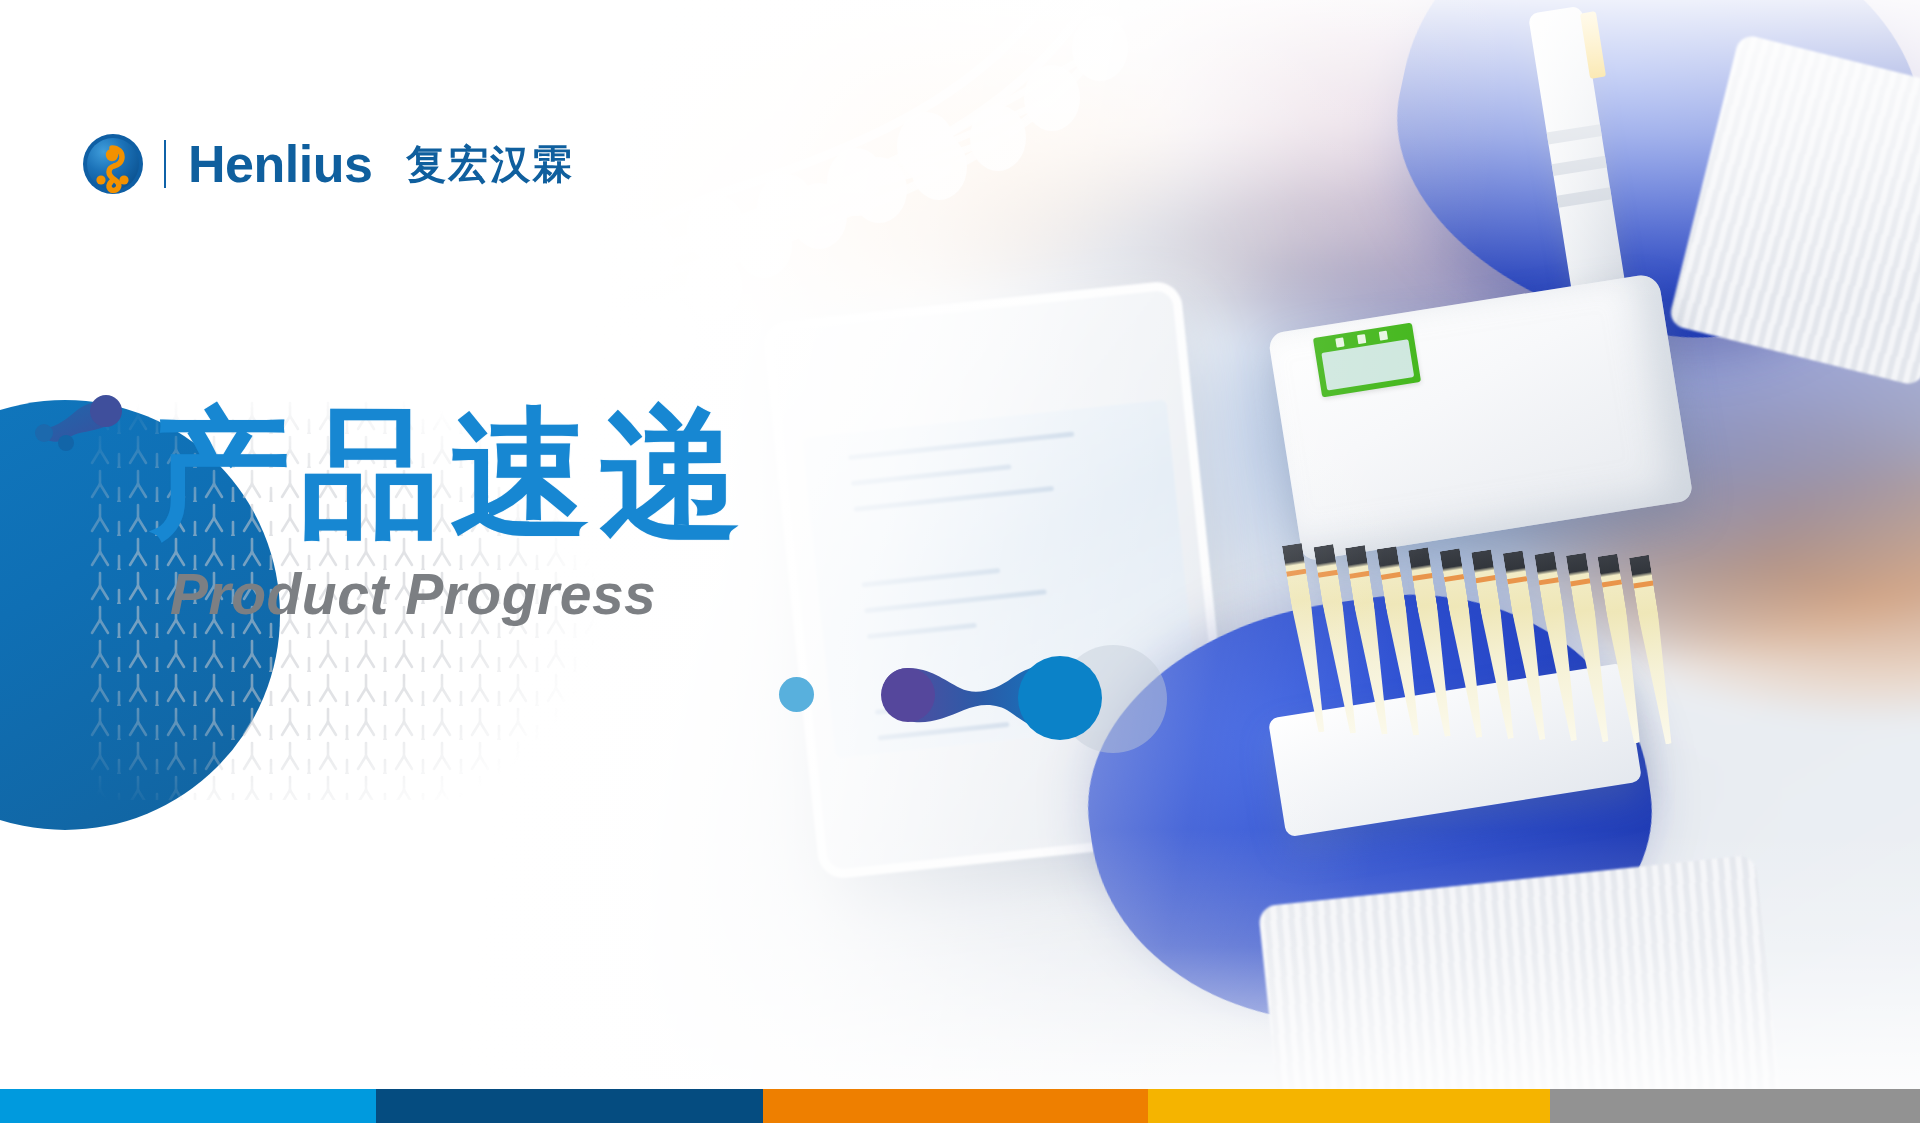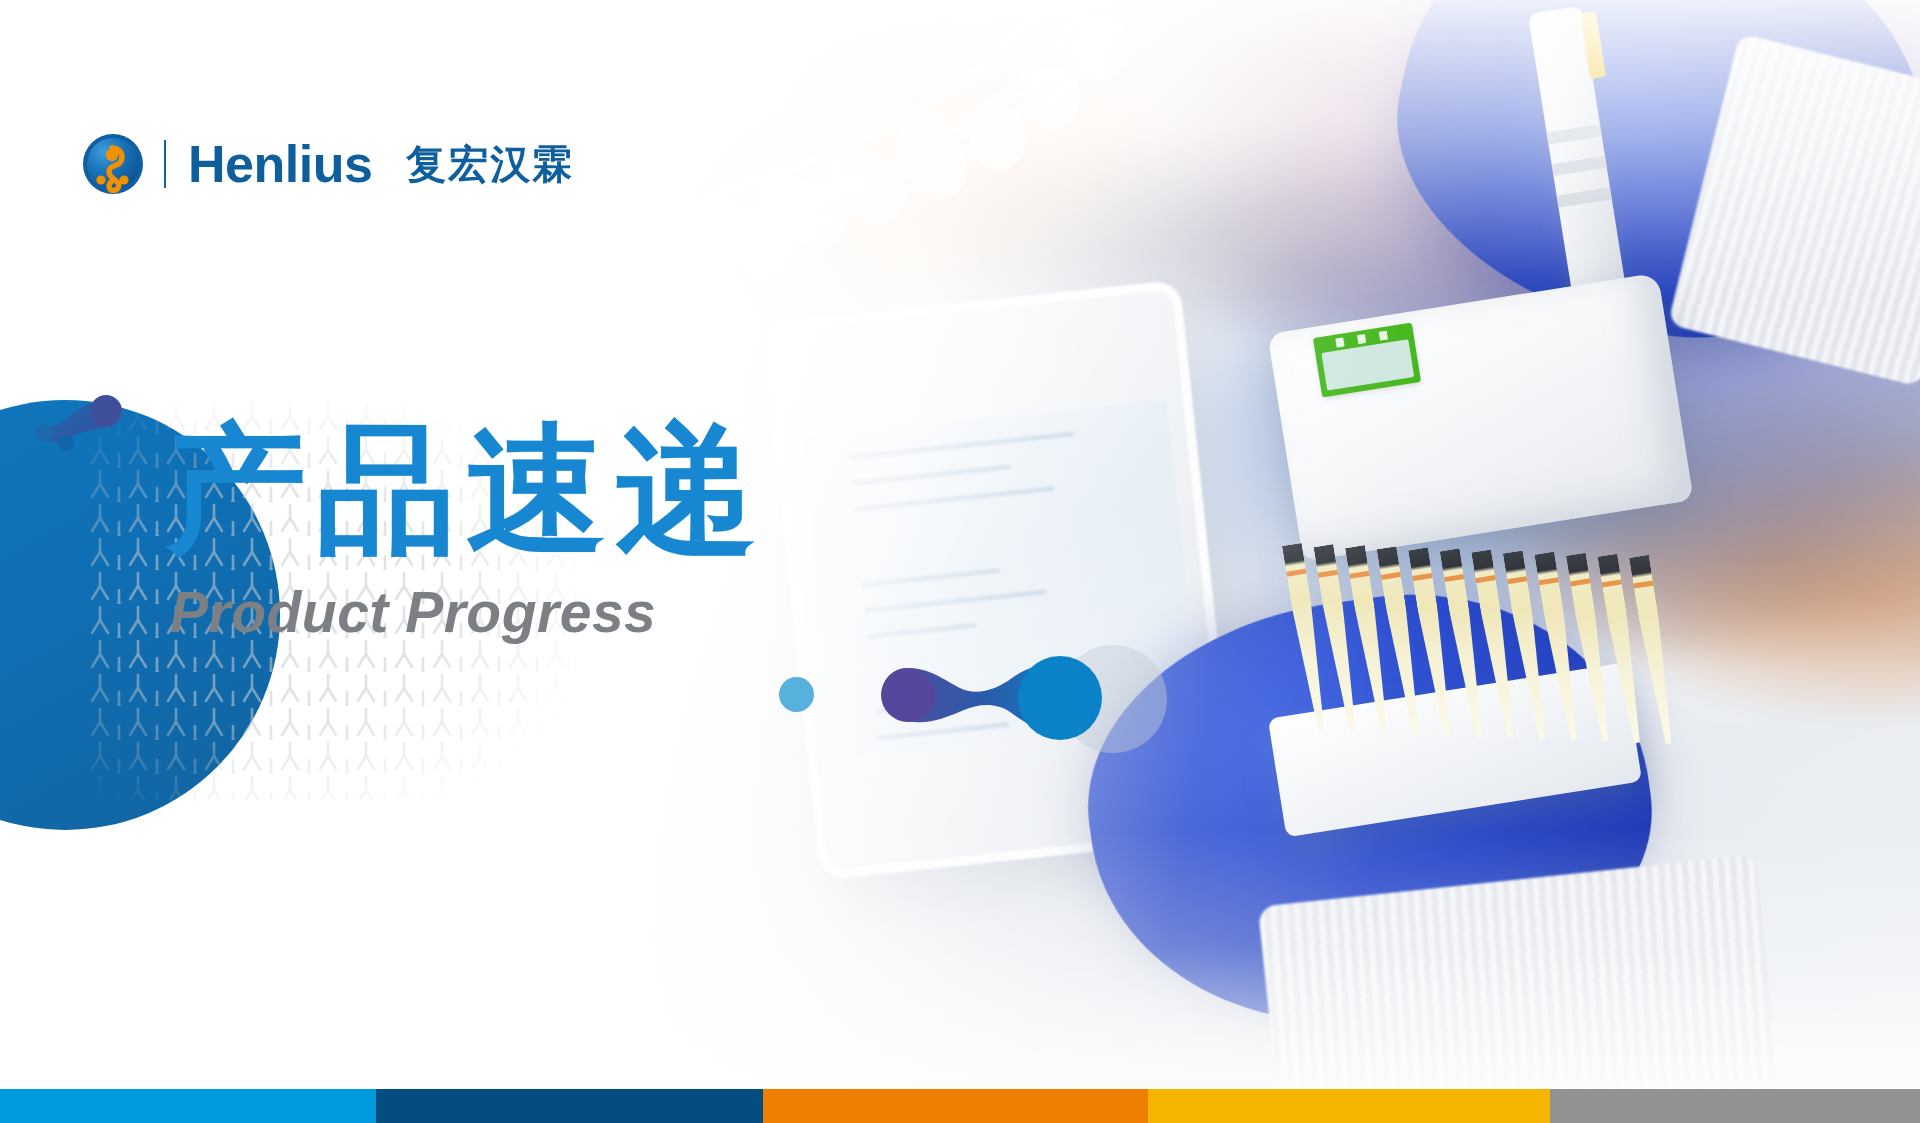--- a/index.html
+++ b/index.html
@@ -195,21 +195,21 @@
   .logo-cn{
     font-size:40px;font-weight:700;color:#0f5f9e;margin-left:34px;line-height:1;
     letter-spacing:2px;
     font-family:"DejaVu Sans","Liberation Sans",sans-serif;
   }
 
   
   .title-block{position:absolute;left:150px;top:398px;}
   .title-cn{
     font-size:140px;line-height:1.08;font-weight:700;color:#1787d2;
-    letter-spacing:10px;margin:16px;
+    letter-spacing:10px;margin:0;
     font-family:"DejaVu Sans","Liberation Sans",sans-serif;
     text-shadow:0 0 1px rgba(23,135,210,.35);
   }
   .title-en{
     margin:14px 0 0 20px;
     font-size:57px;font-weight:700;font-style:italic;color:#7c7f83;
     letter-spacing:.5px;line-height:1.1;
     font-family:"Liberation Sans","DejaVu Sans",sans-serif;
   }
 

